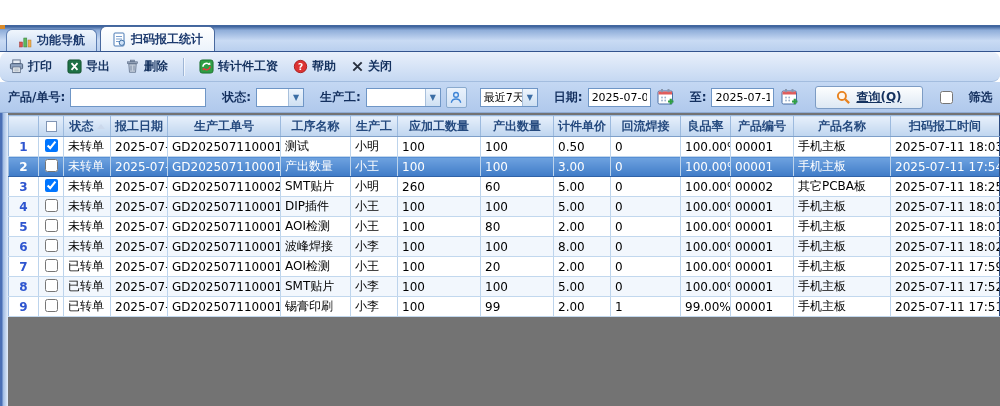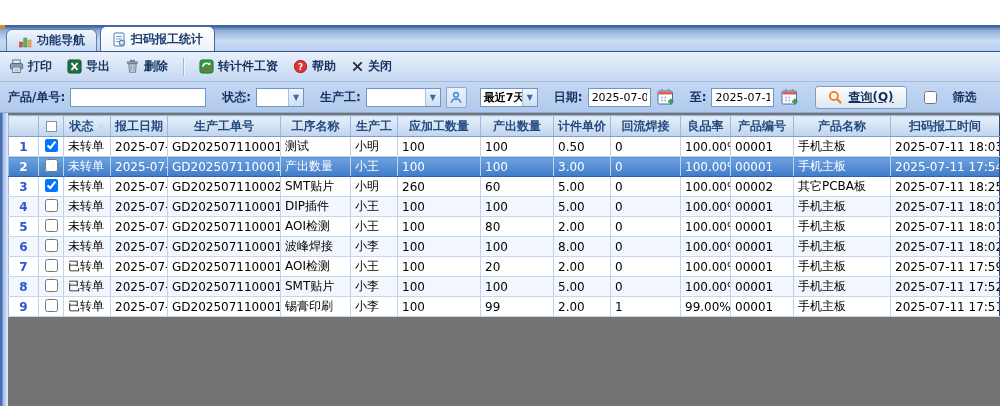--- a/index.html
+++ b/index.html
@@ -28,20 +28,21 @@
     height:25px; background:linear-gradient(180deg,#ffffff,#ecf3fb);
     border-color:#49699e;
   }
   .tab svg { flex:0 0 auto; }
 
   
   .toolbar {
     height:30px; display:flex; align-items:center; gap:15px; padding-left:9px;
     background:linear-gradient(180deg,#e9f0fb,#c5d8f2);
     border-bottom:1px solid #a3bddf;
+    border-radius:8px;
   }
   .tbtn { display:flex; align-items:center; gap:4px; color:#15325f; font-weight:bold; cursor:default; white-space:nowrap; }
   .tsep { width:1px; height:18px; background:#9fb6d6; box-shadow:1px 0 0 #ffffffaa; }
 
   
   .filterbar {
     height:31px; display:flex; align-items:center; padding-left:8px; gap:5px;
     background:linear-gradient(180deg,#c4d8f3,#b0c9ec);
     border-bottom:1px solid #8fabd2;
     color:#132f5e; font-weight:bold; white-space:nowrap;
@@ -57,29 +58,29 @@
     display:flex; align-items:center; position:relative; font-weight:normal; color:#000;
   }
   .combo .cval { flex:1; padding:0 3px; font-size:11px; overflow:hidden; }
   .combo .carr {
     width:15px; height:100%; display:flex; align-items:center; justify-content:center;
     background:linear-gradient(180deg,#eef5fd,#cfe0f2); border-left:1px solid #a8c0dc;
     color:#3c6ea5; font-size:8px;
   }
   .combo.status { width:48px; }
   .combo.worker { width:75px; }
-  .combo.range  { width:58px;font-weight:bold; }
+  .combo.range  { width:58px; }
   .iconbtn {
     width:21px; height:21px; display:flex; align-items:center; justify-content:center;
     background:linear-gradient(180deg,#eaf2fc,#d2e2f5); border:1px solid #8aaace; border-radius:2px; cursor:default;
   }
   .calbtn { width:21px; height:21px; display:flex; align-items:center; justify-content:center;
     background:transparent; border:none; cursor:default; padding:0; }
   .querybtn {
-    display:flex; align-items:center; gap:5px; height:23px; padding:0 12px; margin-left:10px;
+    display:flex; align-items:center; gap:5px; height:23px; padding:0 20px; margin-left:10px;
     background:linear-gradient(180deg,#fdfefe,#dde8f4); border:1px solid #7d9cc4; border-radius:3px;
     color:#15325f; font-weight:bold; cursor:default;text-decoration:underline;
   }
   .chkwrap { display:flex; align-items:center; gap:16px; margin-left:12px; }
   input[type="checkbox"] { width:13px; height:13px; margin:0; }
   .gap-lg { width:6px; } .gap-md { width:3px; }
 
   
   .content { display:flex; height:318px; background:#737373; }
   .stripe {

